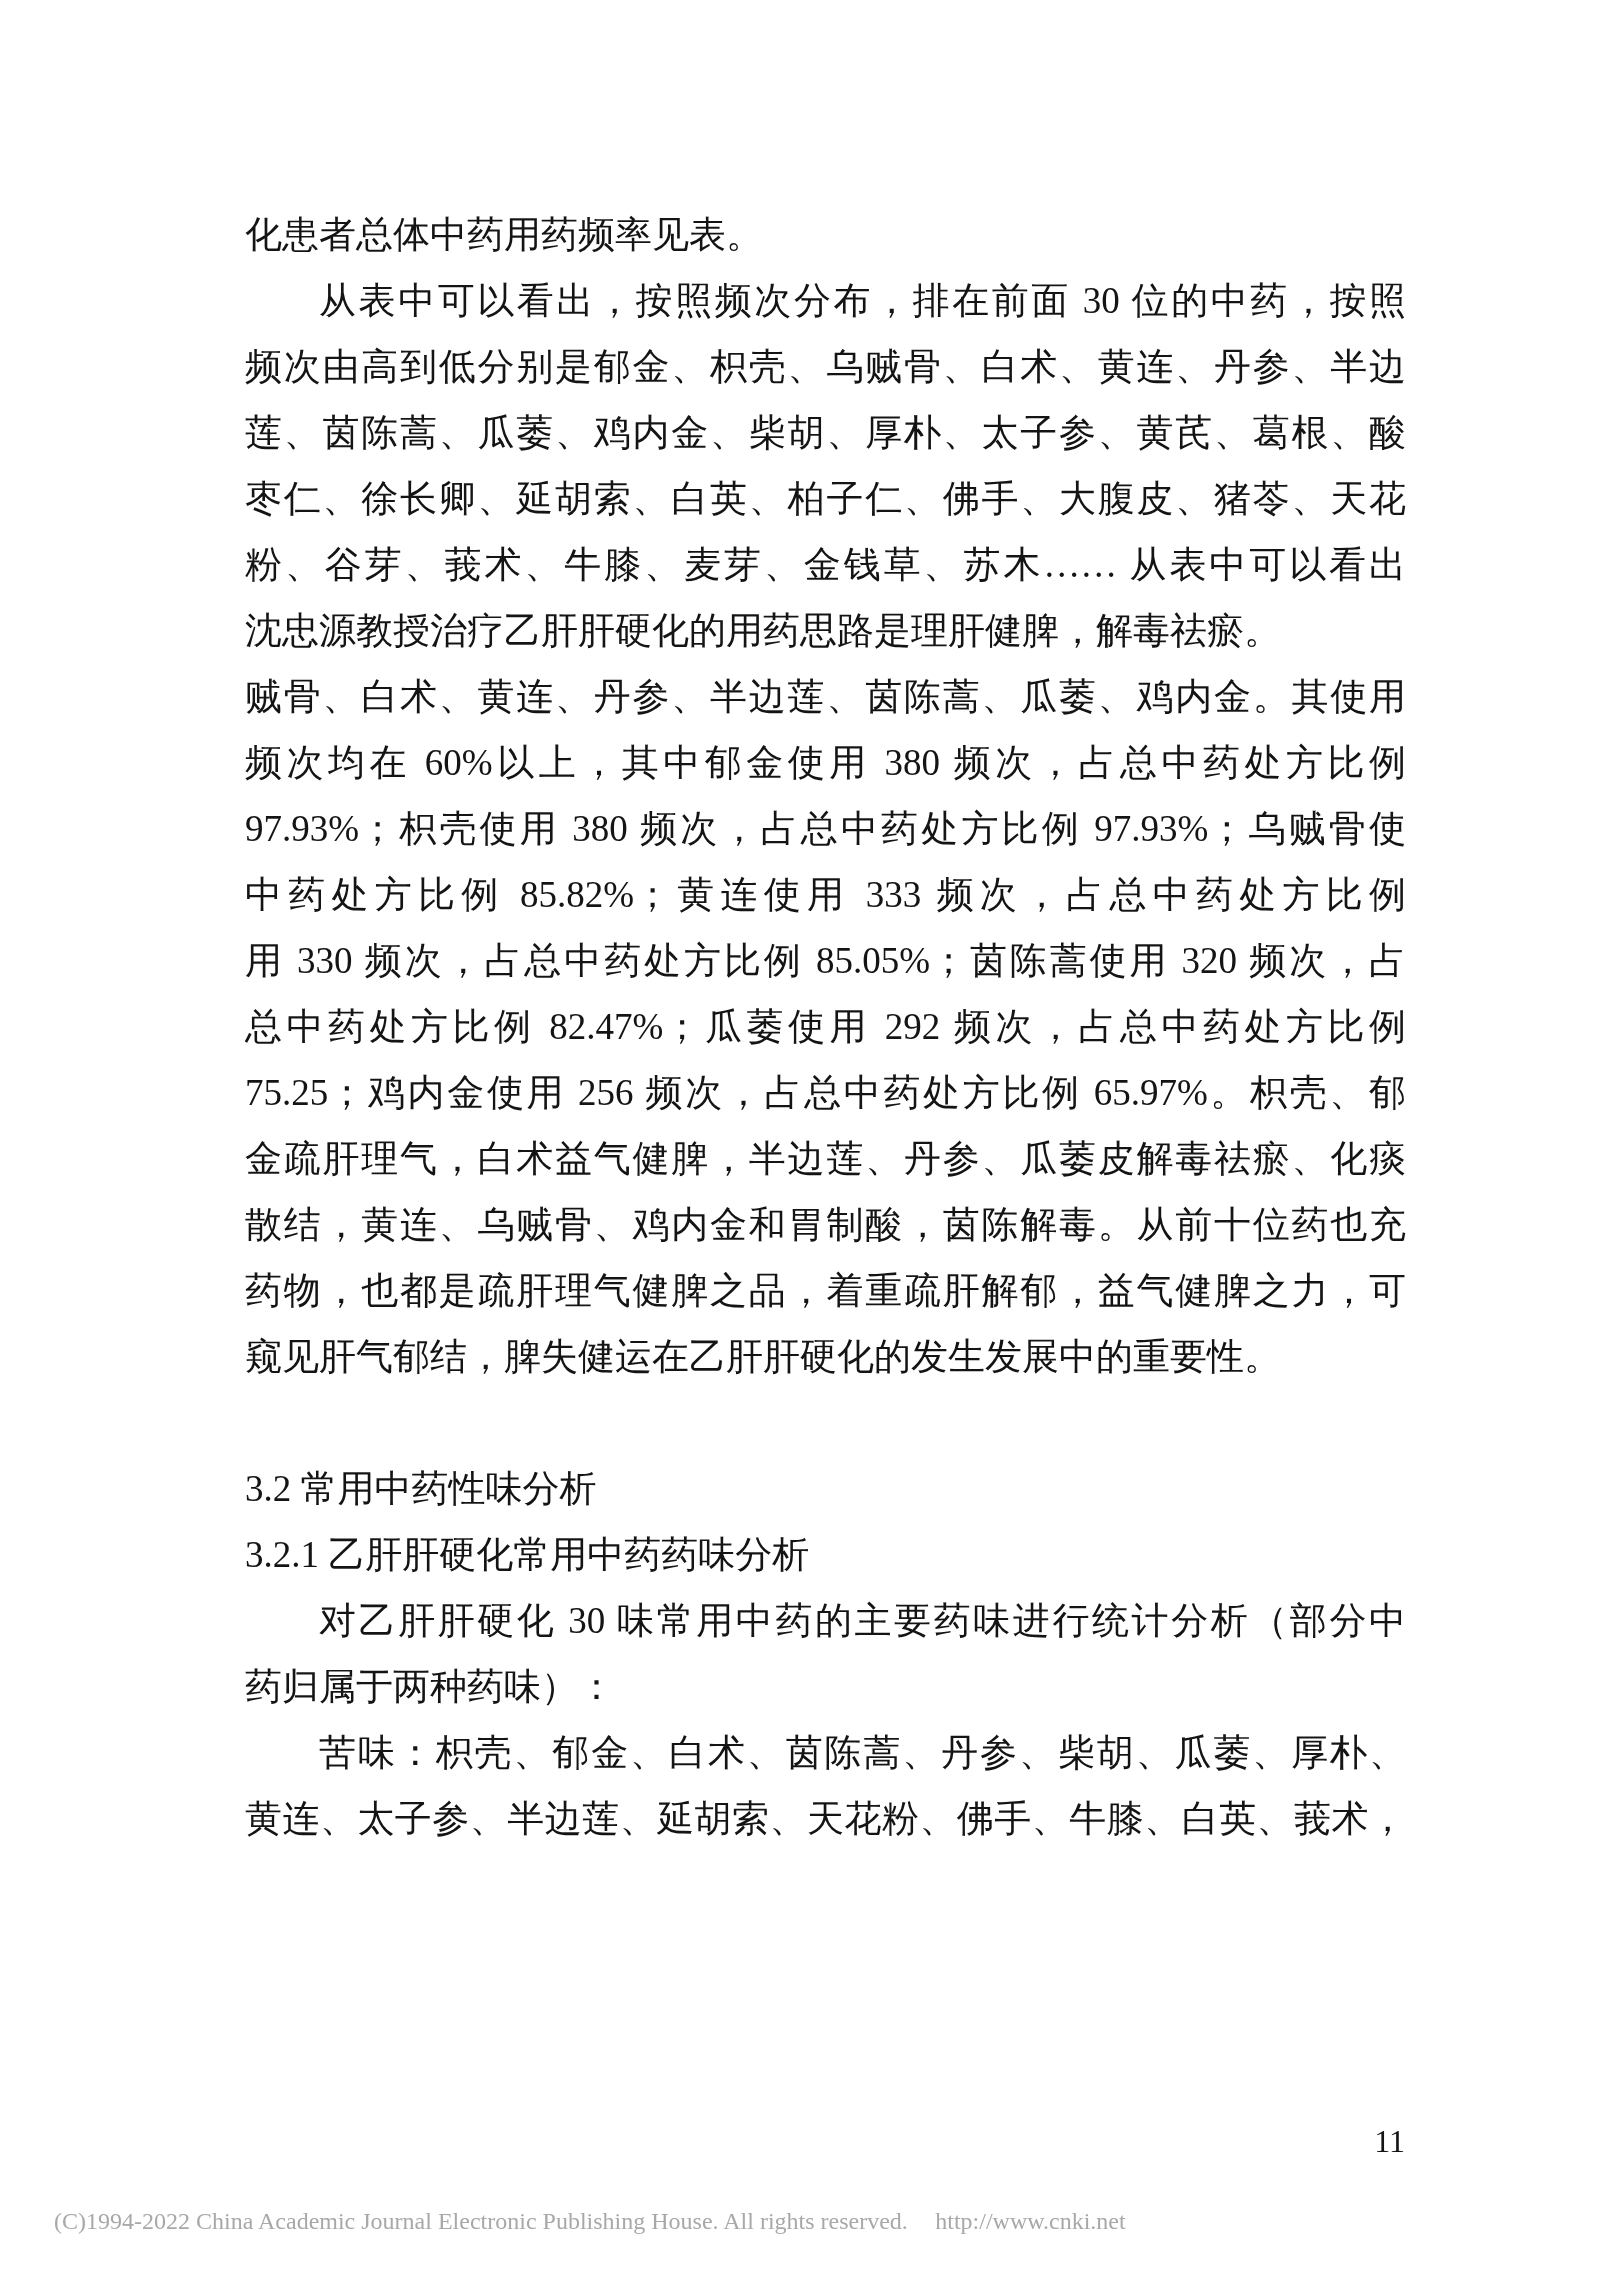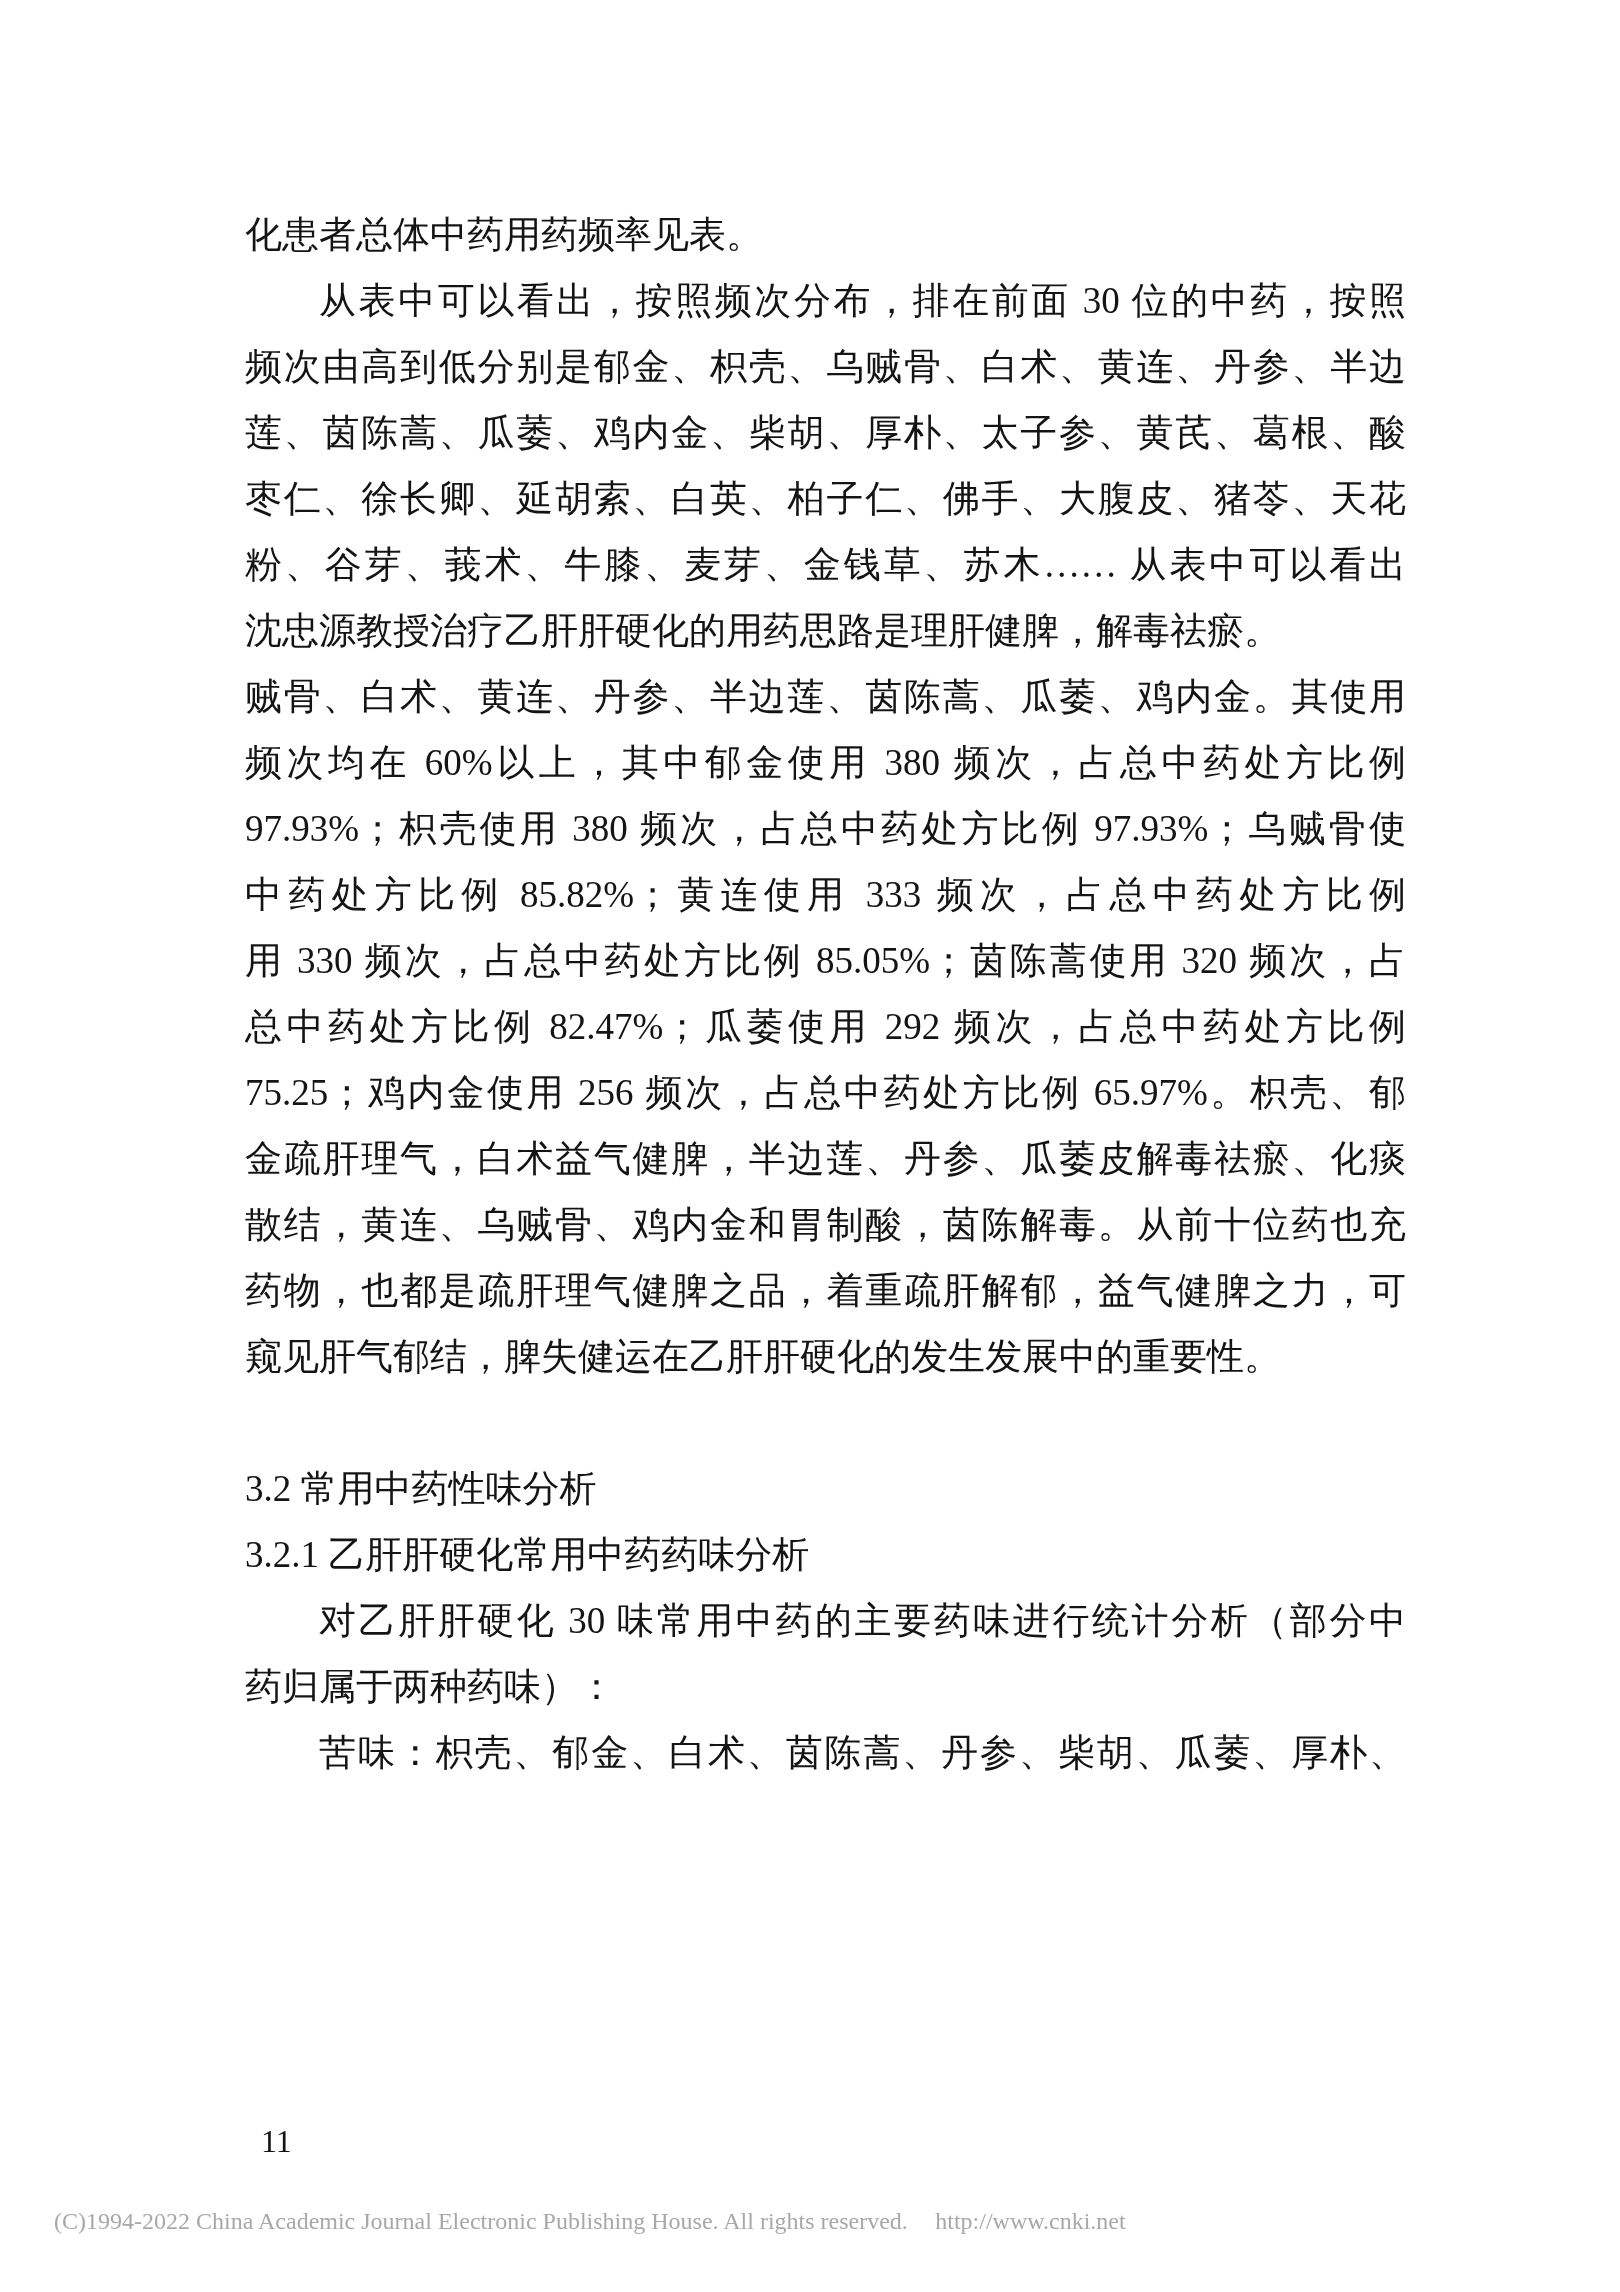--- a/index.html
+++ b/index.html
@@ -42,24 +42,24 @@
   }
   
   .ind {
     text-indent: 74px;
   }
   .blank {
     height: 66px;
   }
   .pageno {
     position: absolute;
-    left: 261px;
+    left: 244px;
     top: 2119px;
     width: 1161px;
-    text-align: left;
+    text-align: right;
     font-size: 32px;
     line-height: 45px;
     color: #141414;
   }
   .footer {
     position: absolute;
     left: 54px;
     top: 2202px;
     width: 1529px;
     font-size: 24px;
@@ -100,20 +100,21 @@
 
     <div class="ln blank"></div>
 
     <div class="ln lf">3.2 常用中药性味分析</div>
     <div class="ln lf">3.2.1 乙肝肝硬化常用中药药味分析</div>
 
     <div class="ln jf ind">对乙肝肝硬化 30 味常用中药的主要药味进行统计分析（部分中</div>
     <div class="ln lf">药归属于两种药味）：</div>
 
     <div class="ln jf ind">苦味：枳壳、郁金、白术、茵陈蒿、丹参、柴胡、瓜萎、厚朴、</div>
+    <div class="ln jf">黄连、太子参、半边莲、延胡索、天花粉、佛手、牛膝、白英、莪术，</div>
 
   </div>
 
   <div class="pageno">11</div>
 
   <div class="footer">
     <span>(C)1994-2022 China Academic Journal Electronic Publishing House. All rights reserved.</span><span class="url">http://www.cnki.net</span>
   </div>
 
 </div>

